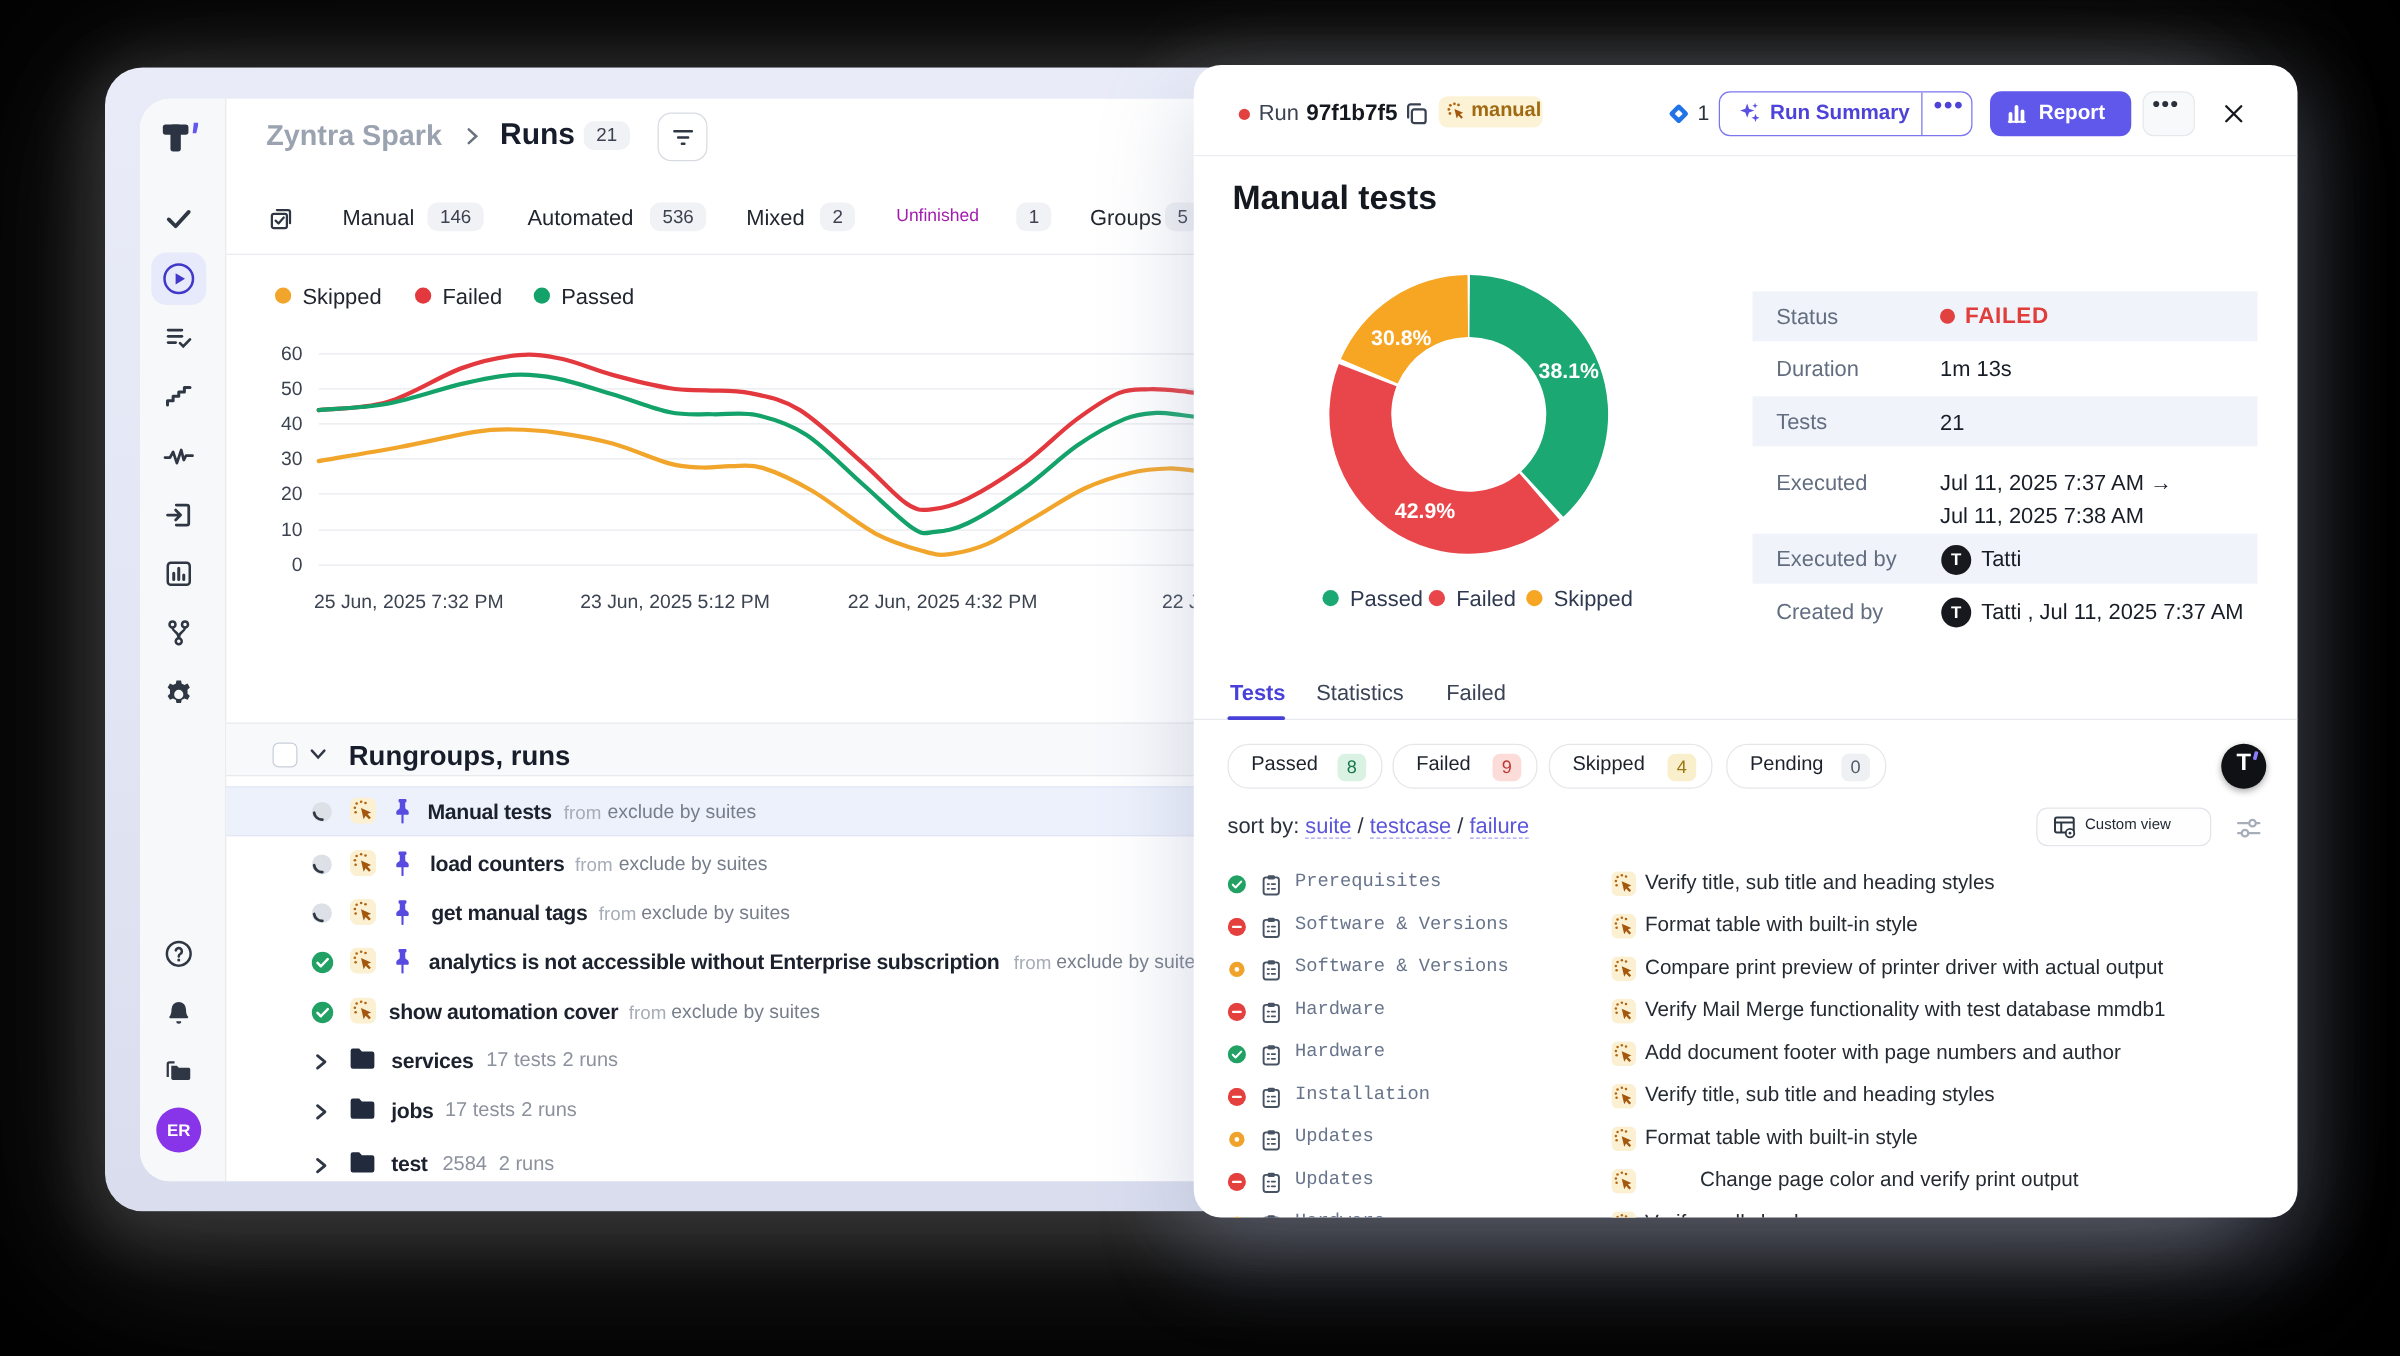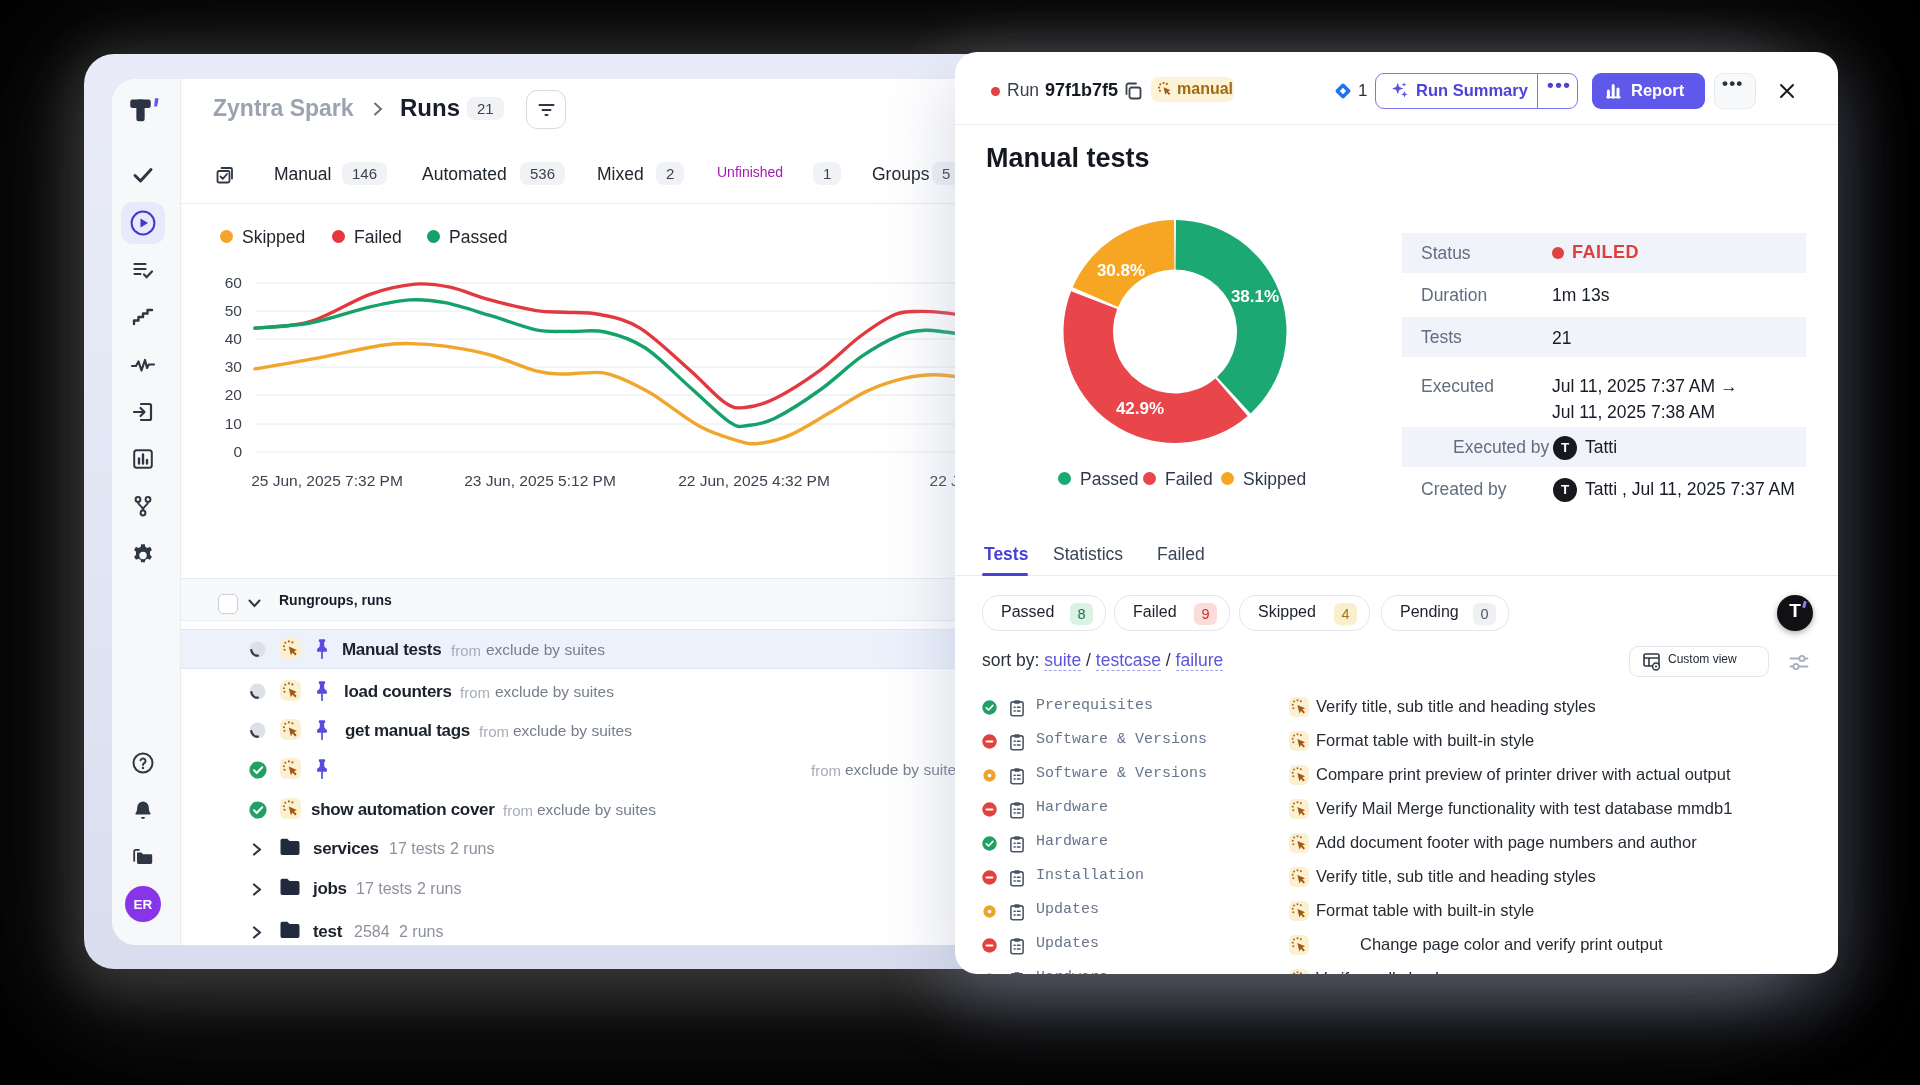--- a/index.html
+++ b/index.html
@@ -231,21 +231,21 @@
           <path d="M45.0 78.1 C54.2 77.0 80.8 77.2 100.0 71.6 C119.2 66.0 142.5 50.5 160.0 44.3 C177.5 38.0 191.7 35.3 205.0 34.1 C218.3 33.0 227.5 34.6 240.0 37.2 C252.5 39.9 265.7 46.0 280.0 49.9 C294.3 53.8 313.5 58.5 326.0 60.6 C338.5 62.7 344.3 61.6 355.0 62.3 C365.7 62.9 377.5 61.9 390.0 64.5 C402.5 67.2 415.0 68.8 430.0 78.1 C445.0 87.4 465.8 107.9 480.0 120.3 C494.2 132.8 505.8 146.5 515.0 152.7 C524.2 158.9 526.7 158.2 535.0 157.5 C543.3 156.8 552.5 154.7 565.0 148.5 C577.5 142.3 595.8 130.6 610.0 120.3 C624.2 110.0 637.5 95.8 650.0 86.5 C662.5 77.2 675.0 68.7 685.0 64.5 C695.0 60.4 701.7 61.7 710.0 61.4 C718.3 61.2 728.0 62.2 735.0 62.9 C742.0 63.5 749.2 65.0 752.0 65.4" fill="none" stroke="#e2383e" stroke-width="3.4" stroke-linecap="round"></path>
           <path d="M45.0 78.1 C54.2 77.2 80.8 76.5 100.0 73.0 C119.2 69.5 143.3 60.8 160.0 56.9 C176.7 53.1 187.5 50.6 200.0 49.9 C212.5 49.2 221.7 50.1 235.0 52.7 C248.3 55.3 264.8 60.9 280.0 65.4 C295.2 69.9 312.7 77.1 326.0 79.8 C339.3 82.4 348.5 81.1 360.0 81.4 C371.5 81.8 382.5 79.3 395.0 82.0 C407.5 84.7 420.8 88.6 435.0 97.8 C449.2 107.0 465.8 124.8 480.0 137.2 C494.2 149.7 510.3 166.0 520.0 172.4 C529.7 178.8 530.5 176.2 538.0 175.5 C545.5 174.8 553.0 174.1 565.0 168.2 C577.0 162.3 595.5 150.4 610.0 140.0 C624.5 129.7 638.7 115.4 652.0 106.2 C665.3 97.1 679.5 89.4 690.0 85.1 C700.5 80.8 707.5 80.8 715.0 80.3 C722.5 79.8 728.8 81.4 735.0 82.0 C741.2 82.7 749.2 83.9 752.0 84.3" fill="none" stroke="#13a269" stroke-width="3.4" stroke-linecap="round"></path>
           <path d="M45.0 118.9 C55.8 117.0 89.2 111.5 110.0 107.6 C130.8 103.7 155.0 97.9 170.0 95.5 C185.0 93.2 189.2 93.5 200.0 93.6 C210.8 93.7 221.7 94.2 235.0 96.1 C248.3 98.0 264.8 100.7 280.0 104.8 C295.2 109.0 314.0 117.7 326.0 120.9 C338.0 124.1 343.8 123.6 352.0 124.0 C360.2 124.3 367.0 122.8 375.0 122.9 C383.0 122.9 389.2 120.9 400.0 124.3 C410.8 127.6 425.0 134.1 440.0 142.8 C455.0 151.6 475.0 168.6 490.0 176.6 C505.0 184.7 520.0 188.5 530.0 191.3 C540.0 194.1 541.7 194.3 550.0 193.3 C558.3 192.2 568.3 190.2 580.0 185.1 C591.7 180.0 607.0 170.0 620.0 162.6 C633.0 155.1 645.5 146.3 658.0 140.6 C670.5 134.9 683.8 130.8 695.0 128.2 C706.2 125.6 715.5 125.0 725.0 124.8 C734.5 124.7 747.5 126.9 752.0 127.4" fill="none" stroke="#f2a52b" stroke-width="3.4" stroke-linecap="round"></path>
         </svg>
 
         <div class="pr" style="left:0; right:0; top:499px; height:43px; background:#f8f9fb; border-top:1px solid #e8eaee; border-bottom:1px solid #e8eaee;"></div>
         <div class="pr" style="left:37px; top:515px; width:20px; height:20px; background:#fff; border:1.5px solid #c9cfd9; border-radius:5px;"></div>
         <svg class="pr" style="left:66px; top:518px" width="15" height="13" viewBox="0 0 15 13">
             <path d="M2.5 3.5 l5 5.5 5-5.5" fill="none" stroke="#2f3744" stroke-width="2" stroke-linecap="round"></path>
           </svg>
-        <div class="pr" style="left:98px; top:513px; font-size:14px; font-weight:700; color:#171d2a;">Rungroups, runs</div>
+        <div class="pr" style="left:98px; top:513px; font-size:22px; font-weight:700; color:#171d2a;">Rungroups, runs</div>
 
         <div class="pr" style="left:0; right:0; top:550px; height:40px; background:#edf1fc; border-top:1px solid #e2e7f6; border-bottom:1px solid #e2e7f6;"></div>
 
         <div class="row" style="top:561px;">
           <svg class="ri" style="left:68px" width="17" height="17" viewBox="0 0 17 17">
               <circle cx="8.5" cy="8.5" r="8" fill="#dde1e7"></circle>
               <path d="M8.9 14.7 A6.3 6.3 0 0 1 2.3 9.2" fill="none" stroke="#2e3744" stroke-width="2.2" stroke-linecap="round"></path>
             </svg>
           <svg class="ri" style="left:99px; top:-2px" width="21" height="21" viewBox="0 0 21 21">
               <use href="#clickicon"></use>
@@ -291,20 +291,21 @@
           <svg class="ri" style="left:68px" width="18" height="18" viewBox="0 0 18 18">
               <circle cx="9" cy="9" r="8.6" fill="#21a164"></circle>
               <path d="M5 9.3 l2.7 2.7 L13.2 6.3" fill="none" stroke="#fff" stroke-width="2" stroke-linecap="round" stroke-linejoin="round"></path>
             </svg>
           <svg class="ri" style="left:99px; top:-2px" width="21" height="21" viewBox="0 0 21 21">
               <use href="#clickicon"></use>
             </svg>
           <svg class="ri" style="left:134px; top:-2px" width="14" height="21" viewBox="0 0 18 21" preserveAspectRatio="none">
               <use href="#pinicon"></use>
             </svg>
+          <div class="pr" style="left:162px; top:0; font-size:17px; letter-spacing:-0.3px; font-weight:600; color:#1b212d;">analytics is not accessible without Enterprise subscription</div>
           <div class="pr" style="left:630px; top:2px; font-size:15px; color:#a6adb8;">from</div>
           <div class="pr" style="left:664px; top:1px; font-size:15.5px; color:#767e8b;">exclude by suite</div>
         </div>
         <div class="row" style="top:721px;">
           <svg class="ri" style="left:68px" width="18" height="18" viewBox="0 0 18 18">
               <circle cx="9" cy="9" r="8.6" fill="#21a164"></circle>
               <path d="M5 9.3 l2.7 2.7 L13.2 6.3" fill="none" stroke="#fff" stroke-width="2" stroke-linecap="round" stroke-linejoin="round"></path>
             </svg>
           <svg class="ri" style="left:99px; top:-2px" width="21" height="21" viewBox="0 0 21 21">
               <use href="#clickicon"></use>
@@ -413,21 +414,21 @@
     <div class="pr tlbl" style="top:191px;text-align:center;">Status</div>
     <div class="pr" style="left:597px; top:195px; width:12px; height:12px; border-radius:50%; background:#e1413f;"></div>
     <div class="pr" style="left:617px; top:190px; font-size:18px; font-weight:700; color:#e03d3b; letter-spacing:0.5px;">FAILED</div>
     <div class="pr tlbl" style="top:233px;">Duration</div>
     <div class="pr tval" style="top:233px;">1m 13s</div>
     <div class="pr tlbl" style="top:275px;">Tests</div>
     <div class="pr tval" style="top:276px;">21</div>
     <div class="pr tlbl" style="top:324px;">Executed</div>
     <div class="pr tval" style="top:324px;">Jul 11, 2025 7:37 AM →</div>
     <div class="pr tval" style="top:350px;">Jul 11, 2025 7:38 AM</div>
-    <div class="pr tlbl" style="top:385px;margin-left:32px;">Executed by</div>
+    <div class="pr tlbl" style="top:385px;">Executed by</div>
     <div class="pr avat" style="left:598px; top:384px;">T</div>
     <div class="pr tval" style="left:630px; top:385px;">Tatti</div>
     <div class="pr tlbl" style="top:427px;">Created by</div>
     <div class="pr avat" style="left:598px; top:426px;">T</div>
     <div class="pr tval" style="left:630px; top:427px;">Tatti , Jul 11, 2025 7:37 AM</div>
 
     <div class="pr" style="left:0; right:0; top:523px; height:1px; background:#e8eaee;"></div>
     <div class="pr" style="left:29px; top:492px; font-size:17.5px; font-weight:600; color:#4840d8;">Tests</div>
     <div class="pr" style="left:27px; top:521px; width:46px; height:3px; background:#4840d8; border-radius:2px;"></div>
     <div class="pr" style="left:98px; top:492px; font-size:17.5px; color:#3a4456;">Statistics</div>

